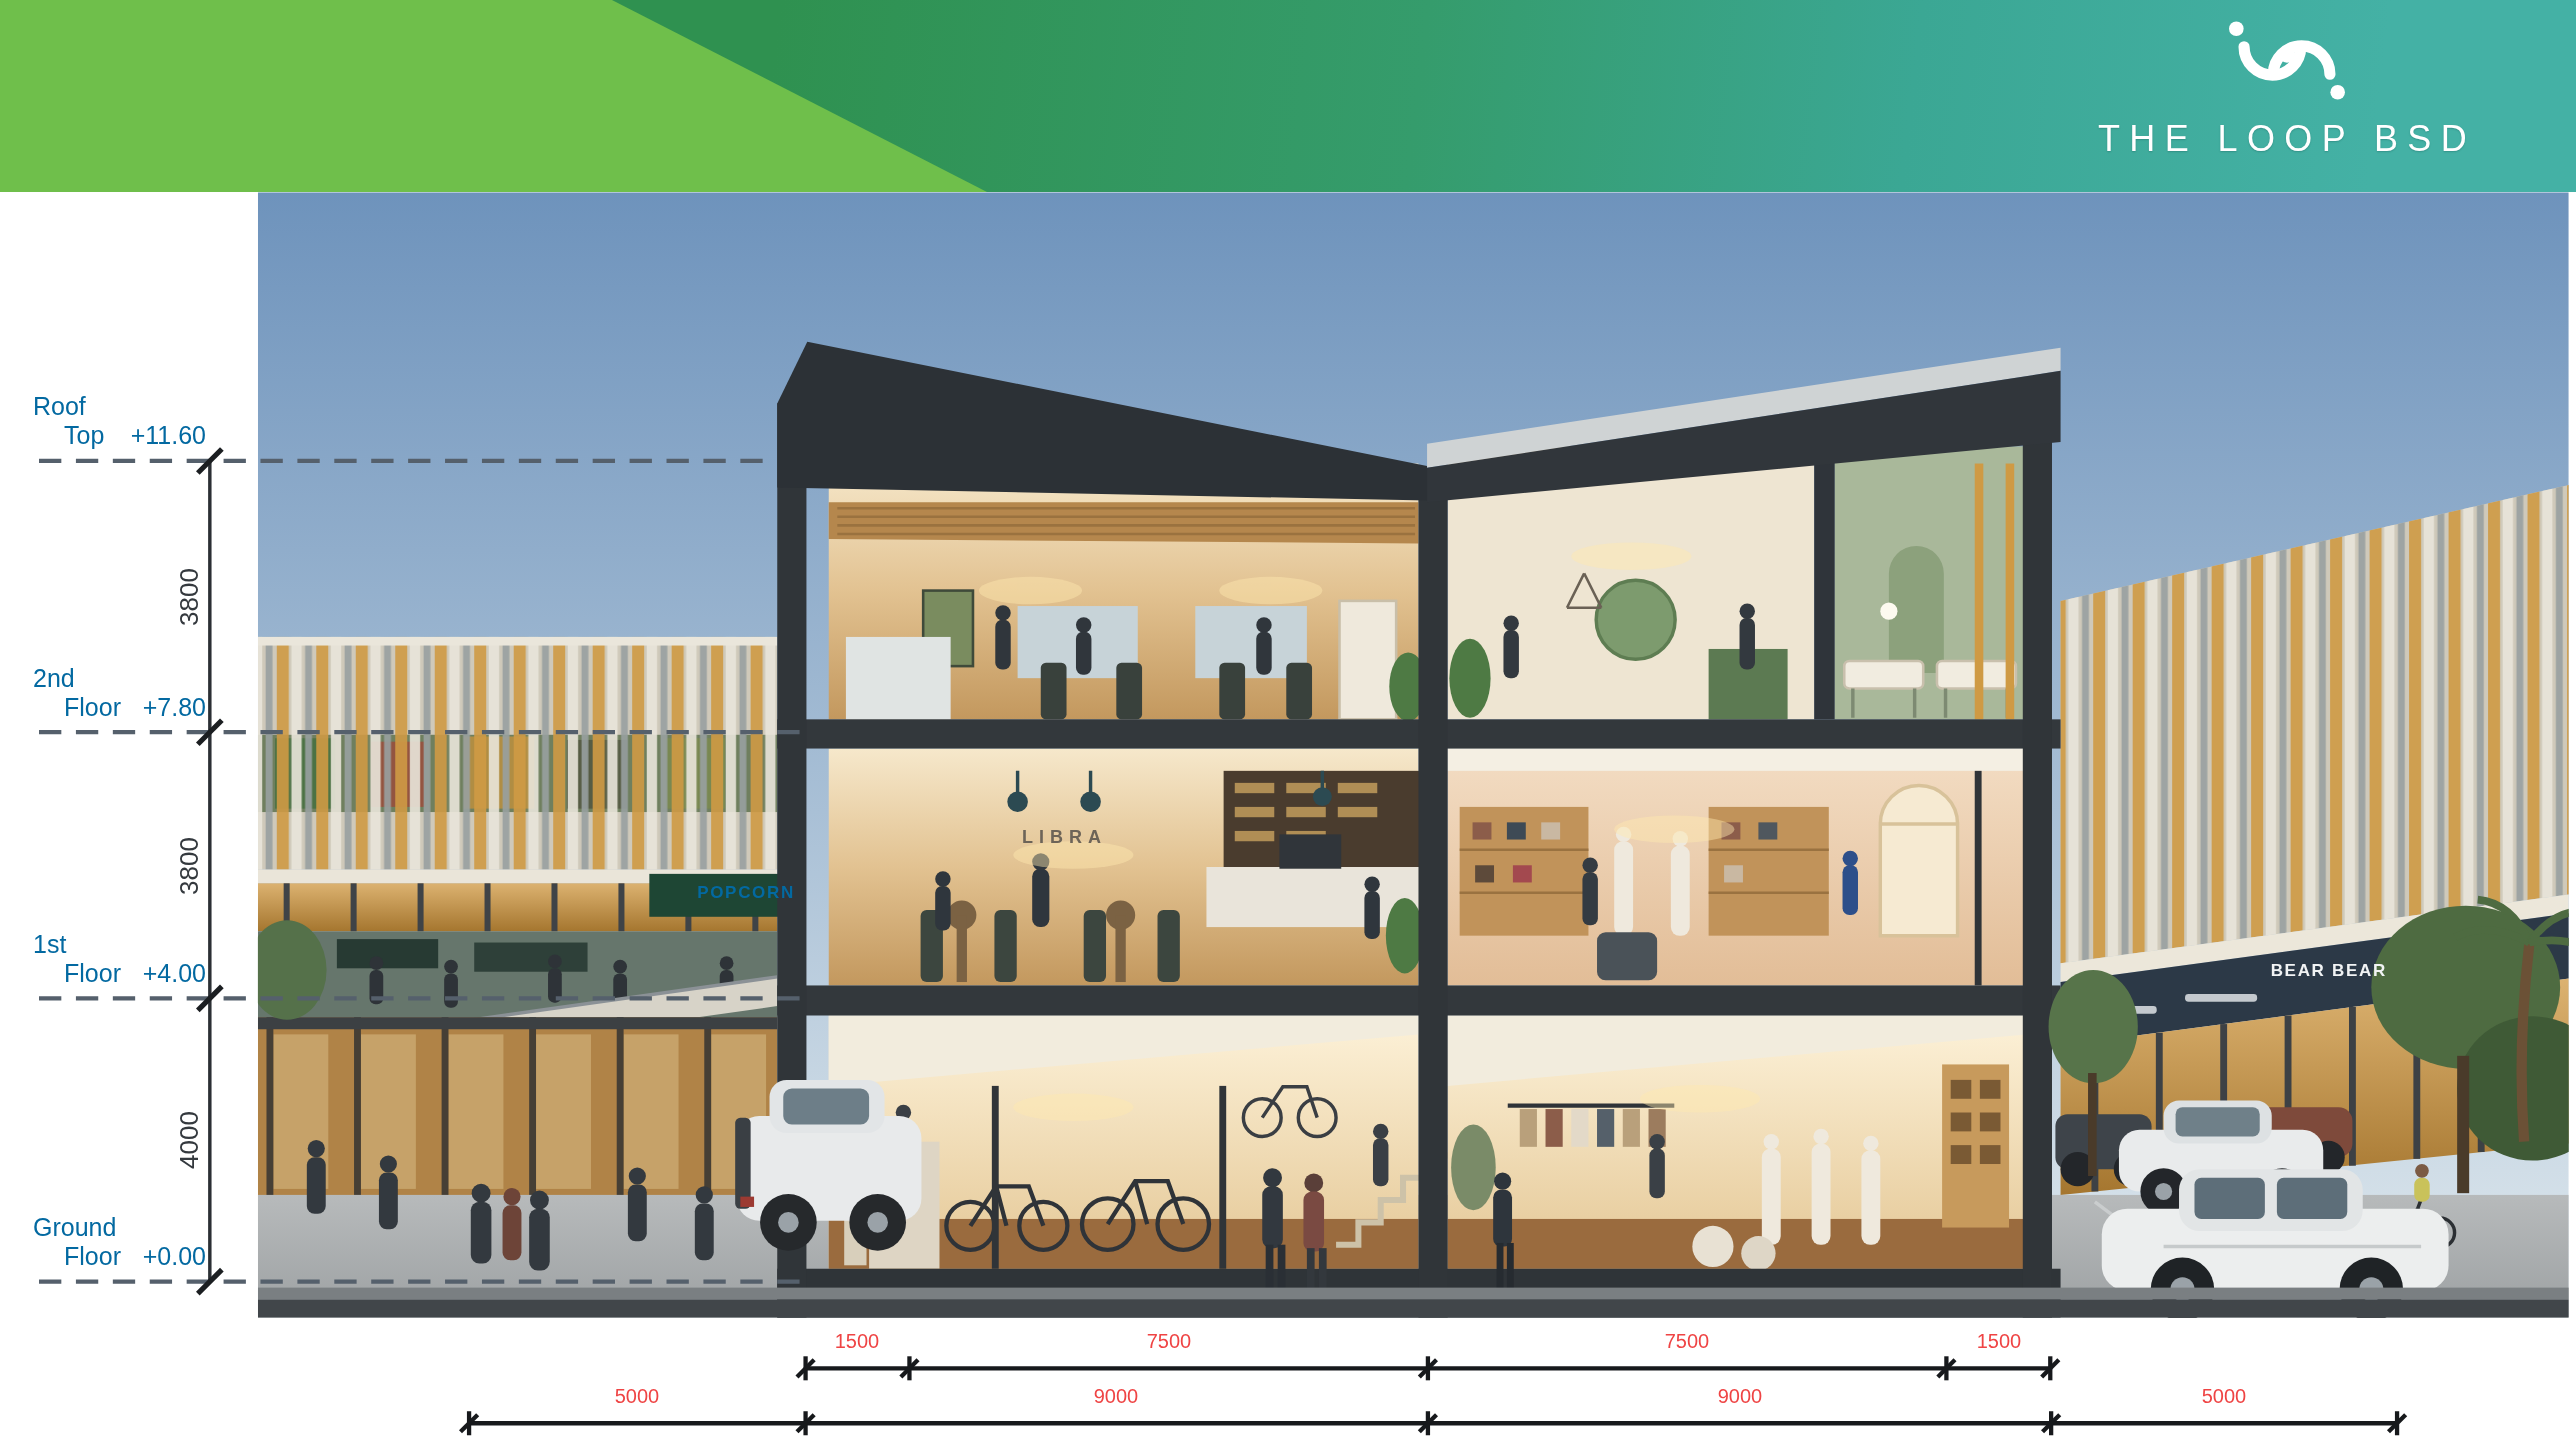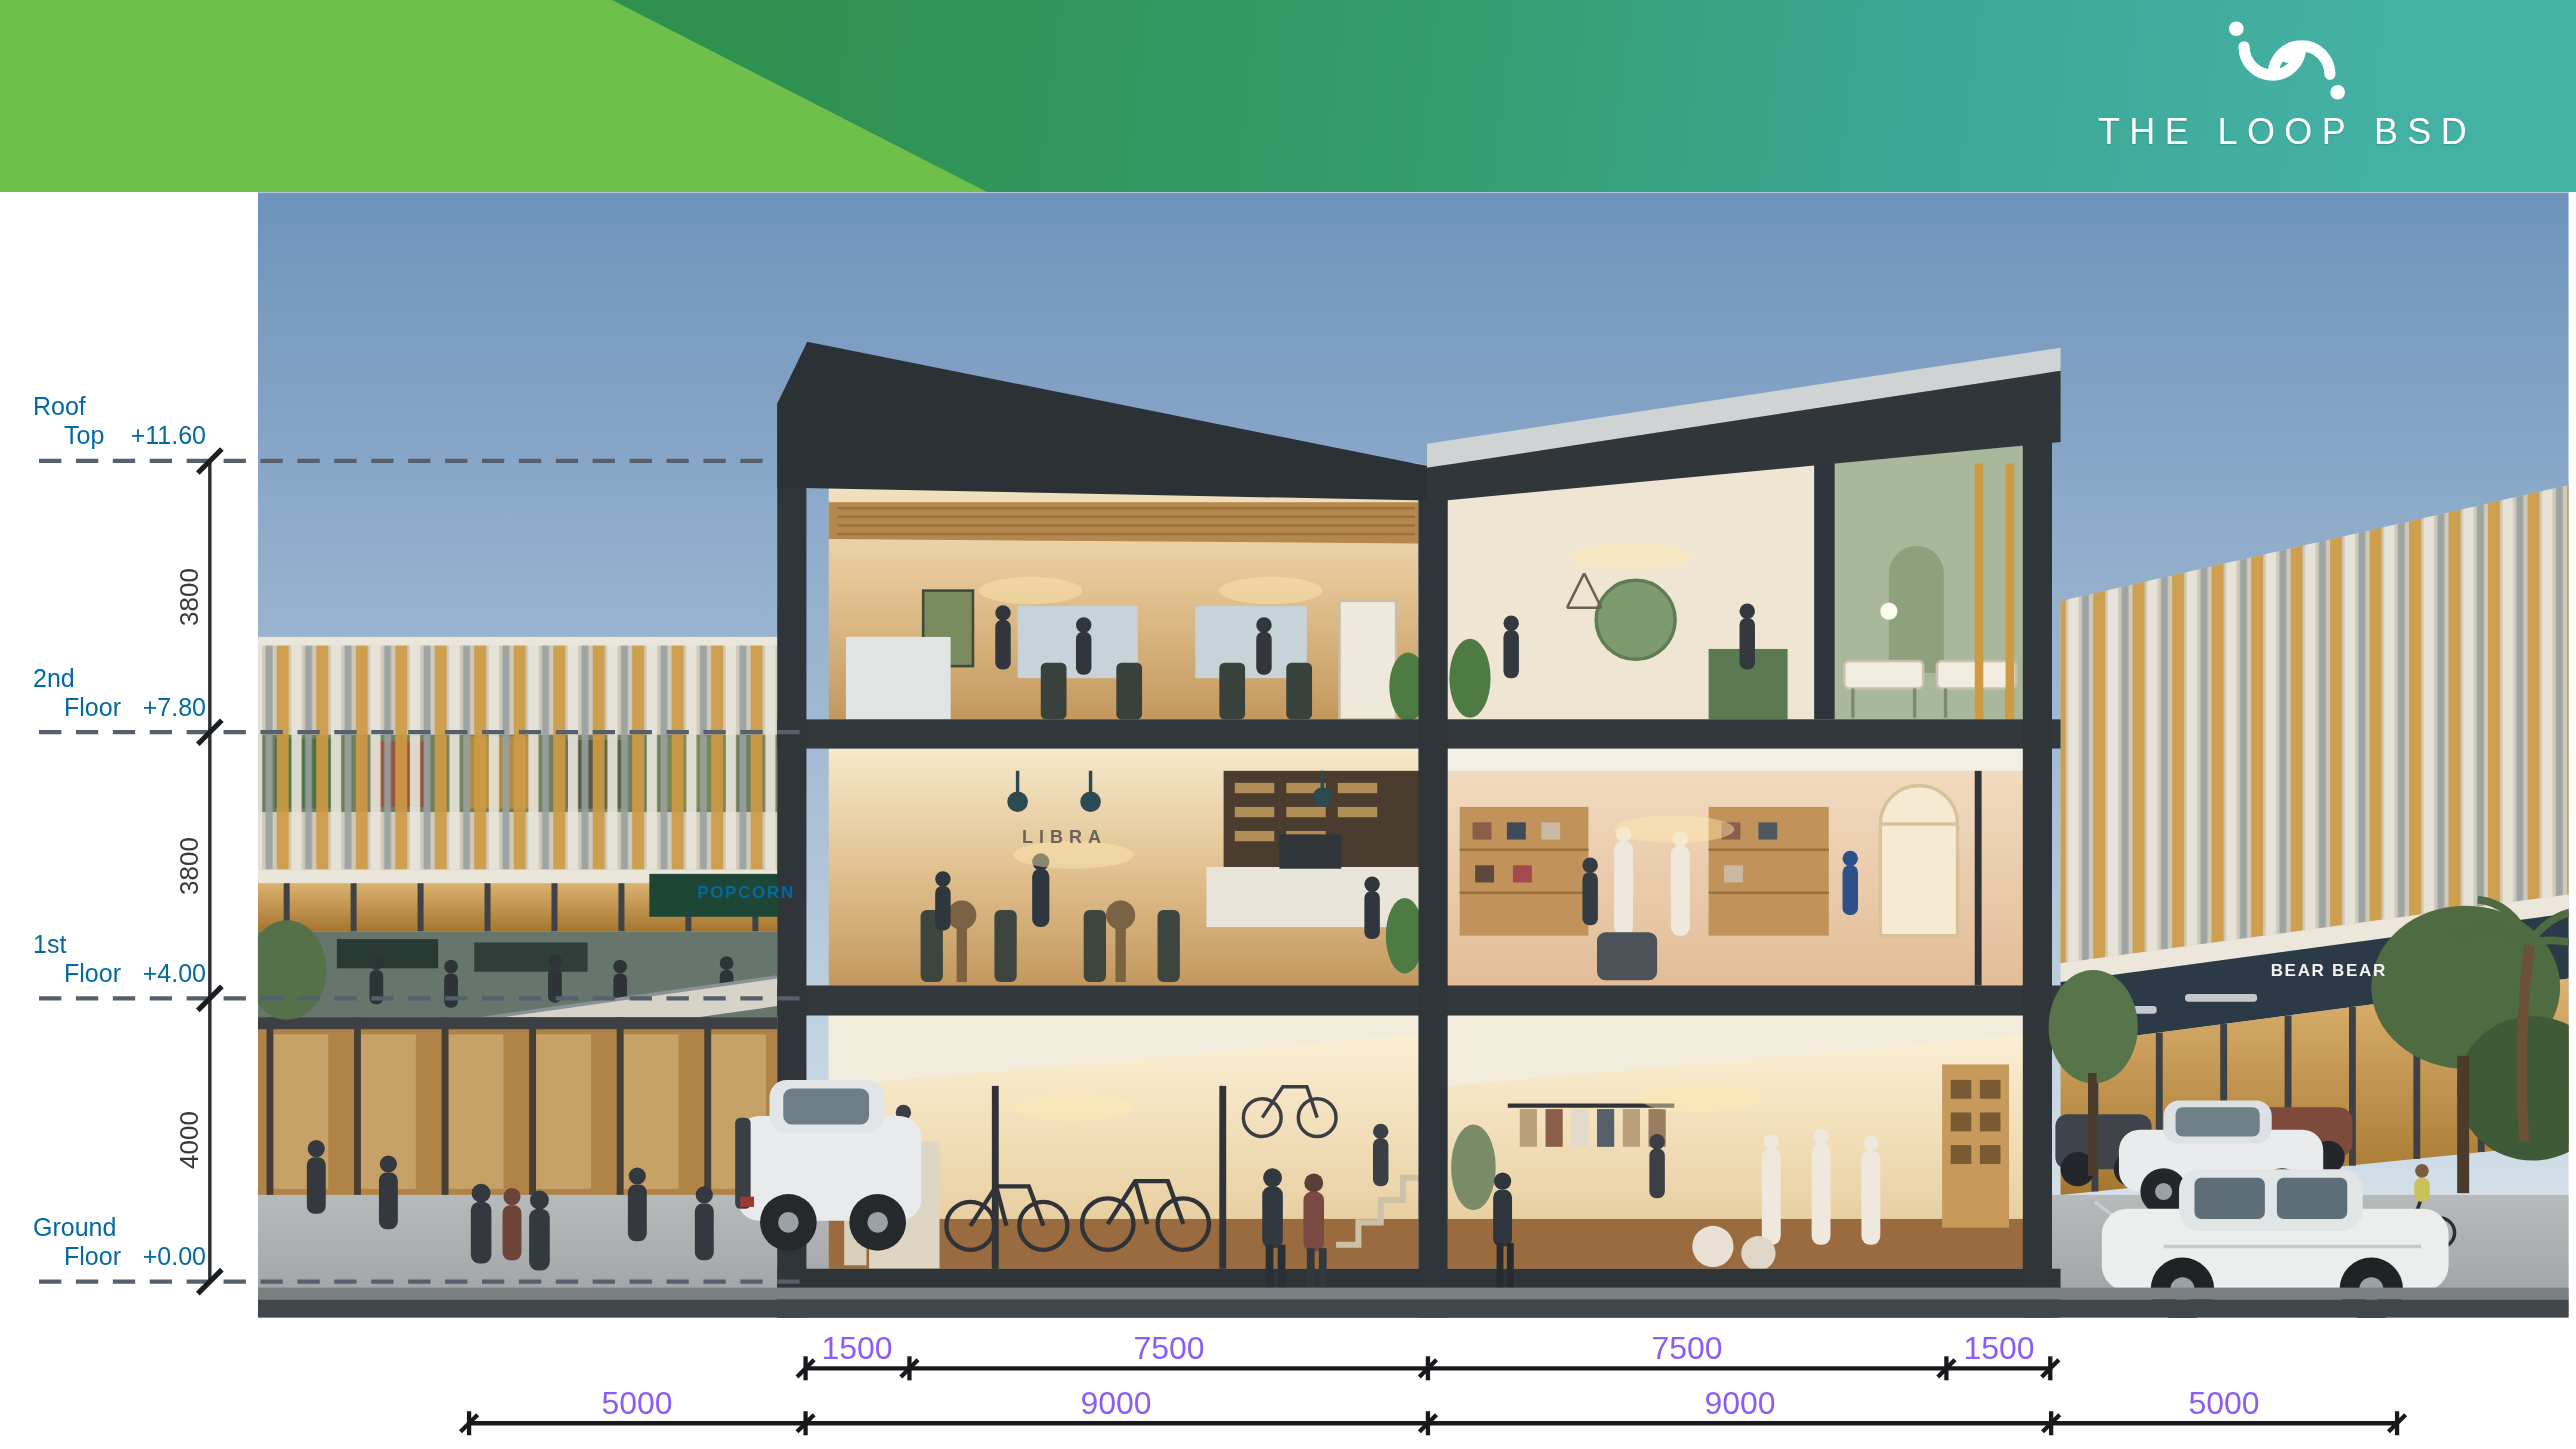--- a/index.html
+++ b/index.html
@@ -8,32 +8,32 @@
     font-family:"Liberation Sans",sans-serif;
   }
   
   .header{position:absolute;left:0;top:0;width:2576px;height:192px;
     background:linear-gradient(97deg,#2f9150 30%,#359c6c 55%,#3ba794 74%,#44b1a5 92%);}
   .header-lite{position:absolute;left:0;top:0;width:987px;height:192px;background:#6fbf4b;
     clip-path:polygon(0 0,62% 0,100% 100%,0 100%);}
   .page-title{position:absolute;left:103px;top:70px;margin:0;color:#ffffff;
     font-size:48px;font-weight:bold;letter-spacing:0.9px;line-height:1;}
   .brand{position:absolute;left:2081px;top:13.7px;width:412px;display:flex;
-    flex-direction:column;align-items:center;gap:4px;color:#ffffff;}
+    flex-direction:column;align-items:center;gap:11px;color:#ffffff;}
   .brand svg{display:block;}
   .brand-name{font-size:36px;letter-spacing:9.4px;font-weight:400;white-space:nowrap;
     text-shadow:0 0.9px 1.7px rgba(0,60,60,.25);}
   
   .scene,.anno{position:absolute;left:0;top:0;width:2576px;height:1449px;}
   
   .level-label{position:absolute;left:33px;width:173px;color:#0369a1;font-size:25px;line-height:29px;}
   .level-label .row2{display:flex;justify-content:space-between;margin-left:31px;}
   .vdim-label{position:absolute;color:#34393e;font-size:26px;white-space:nowrap;
     transform:translate(-50%,-50%) rotate(-90deg);}
-  .hdim-label{position:absolute;color:#8b5cf6;font-size:32px;transform:translateX(-50%);white-space:nowrap;}
+  .hdim-label{position:absolute;color:#ef4444;font-size:20px;transform:translateX(-50%);white-space:nowrap;}
   .sign{position:absolute;text-align:right;line-height:1.1;}
   .sign-cafe{left:987px;top:828px;width:120px;color:#6d6458;font-size:18px;letter-spacing:6px;font-weight:bold;}
   .sign-popcorn{left:658px;top:884px;width:137px;color:#0369a1;font-size:17px;letter-spacing:1.7px;font-weight:bold;}
   .sign-bear{left:2258px;top:962px;width:129px;color:#f1f3f4;font-size:17px;letter-spacing:1.7px;font-weight:bold;}
 </style>
 </head>
 <body>
 
 <div class="stage">
 

